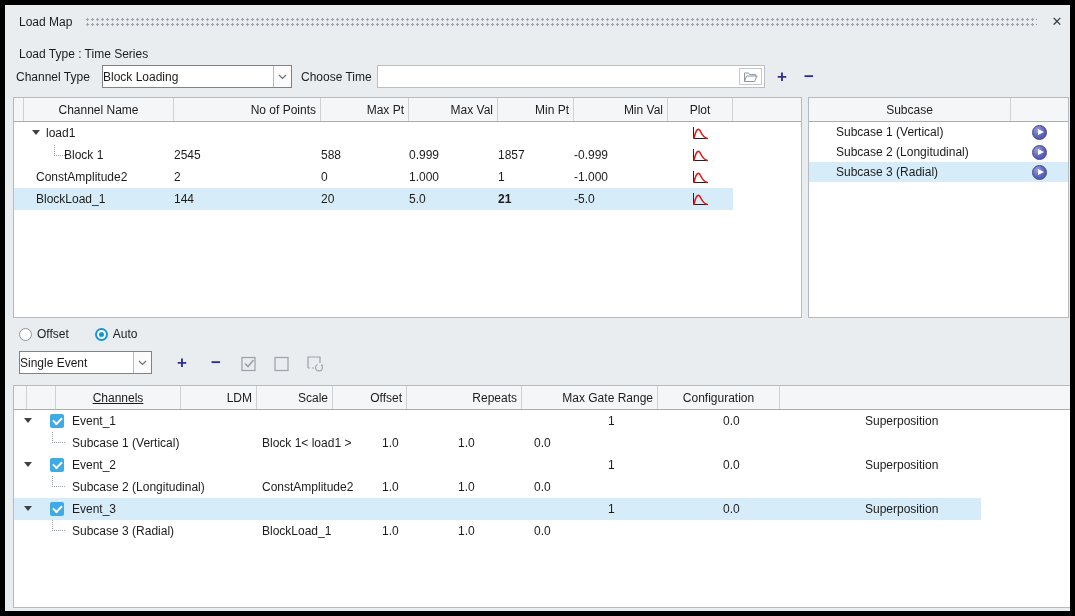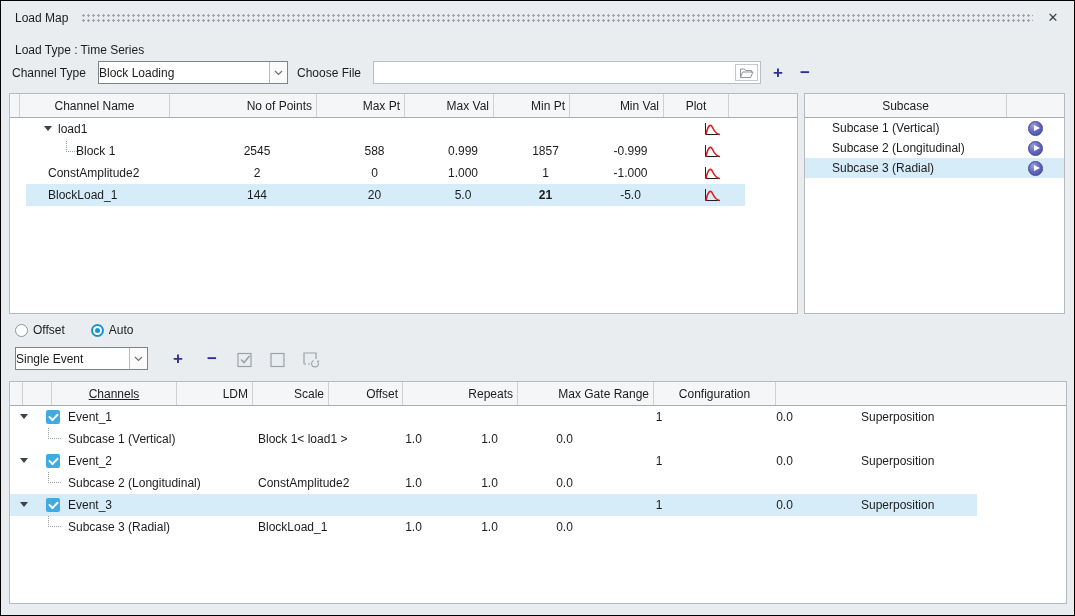--- a/index.html
+++ b/index.html
@@ -1,18 +1,18 @@
 <!DOCTYPE html>
 <html><head>
 <meta charset="utf-8">
 <style>
   html,body{margin:0;padding:0;background:#cfd6da;}
   .dialog{
     position:relative; width:1075px; height:616px; box-sizing:border-box;
-    background:#e9edf0; border:1px solid #000000;
+    background:#e9edf0; border:5px solid #000000;
     font-family:"Liberation Sans", sans-serif; font-size:12px; color:#1c1c1c;
     overflow:hidden;
   }
   .abs{position:absolute;}
   .lbl{white-space:nowrap;}
 
   
   .titlebar-title{left:14px; top:10px;}
   .drag-dots{
     left:80px; top:12px; width:952px; height:10px;
@@ -65,27 +65,27 @@
   .th{
     box-sizing:border-box; border-right:1px solid #ced2d6; display:flex; align-items:center;
     white-space:nowrap; overflow:hidden; color:#1c1c1c;
   }
   .th.c{justify-content:center;text-align:center;}
   .th.r{justify-content:flex-end; padding-right:4px;}
   .th.last{border-right:0; flex:1;}
   .trow{display:flex; height:22px; align-items:center; position:relative;}
   .trow.sel{background:#d6ecf9;}
   .td{box-sizing:border-box; white-space:nowrap; overflow:hidden;}
-  .td.r{text-align:center; padding-right:5px;}
+  .td.r{text-align:left; padding-right:5px;}
 
   
   .channels-panel{left:8px; top:92px; width:789px; height:221px;}
   .ch-c0{width:10px;} .ch-name{width:150px;} .ch-pts{width:147px;} .ch-maxpt{width:88px;}
   .ch-maxval{width:89px;} .ch-minpt{width:76px;} .ch-minval{width:94px;} .ch-plot{width:65px;}
-  .channels-panel .trow{width:719px;margin-left:16px;}
+  .channels-panel .trow{width:719px;}
   .name-cell{width:160px; position:relative; height:22px;}
   .name-cell .txt{position:absolute; top:4px;}
 
   .expander{
     width:0; height:0; border-left:4px solid transparent; border-right:4px solid transparent;
     border-top:5px solid #3d4246; position:absolute;
   }
   .connector{
     position:absolute; width:12px; height:12px; top:-1px;
     border-left:1px dotted #9aa0a4; border-bottom:1px dotted #9aa0a4;
@@ -162,21 +162,21 @@
   <span class="abs lbl load-type">Load Type : Time Series</span>
   <span class="abs lbl ct-label">Channel Type</span>
   <div class="abs combo ct-combo">
     <span class="combo-text">Block Loading</span>
     <span class="combo-arrow">
       <svg width="9" height="6" viewBox="0 0 9 6">
           <path d="M1 1 L4.5 4.5 L8 1" fill="none" stroke="#6b7176" stroke-width="1.2"></path>
         </svg>
     </span>
   </div>
-  <span class="abs lbl cf-label">Choose File</span>
+  <span class="abs lbl cf-label">Choose Time</span>
   <div class="abs file-input">
     <input type="text" readonly="" value="" style="">
     <div class="folder-btn">
       <svg width="15" height="12" viewBox="0 0 15 12">
         <path d="M1.5 10.5 V2 h4 l1.2 1.6 h6 v2" fill="none" stroke="#8f969c" stroke-width="1"></path>
         <path d="M1.5 10.5 L3.6 5 h10.4 l-2.4 5.5 z" fill="none" stroke="#8f969c" stroke-width="1"></path>
       </svg>
     </div>
   </div>
   <button class="abs navy-btn hdr-plus">+</button>

